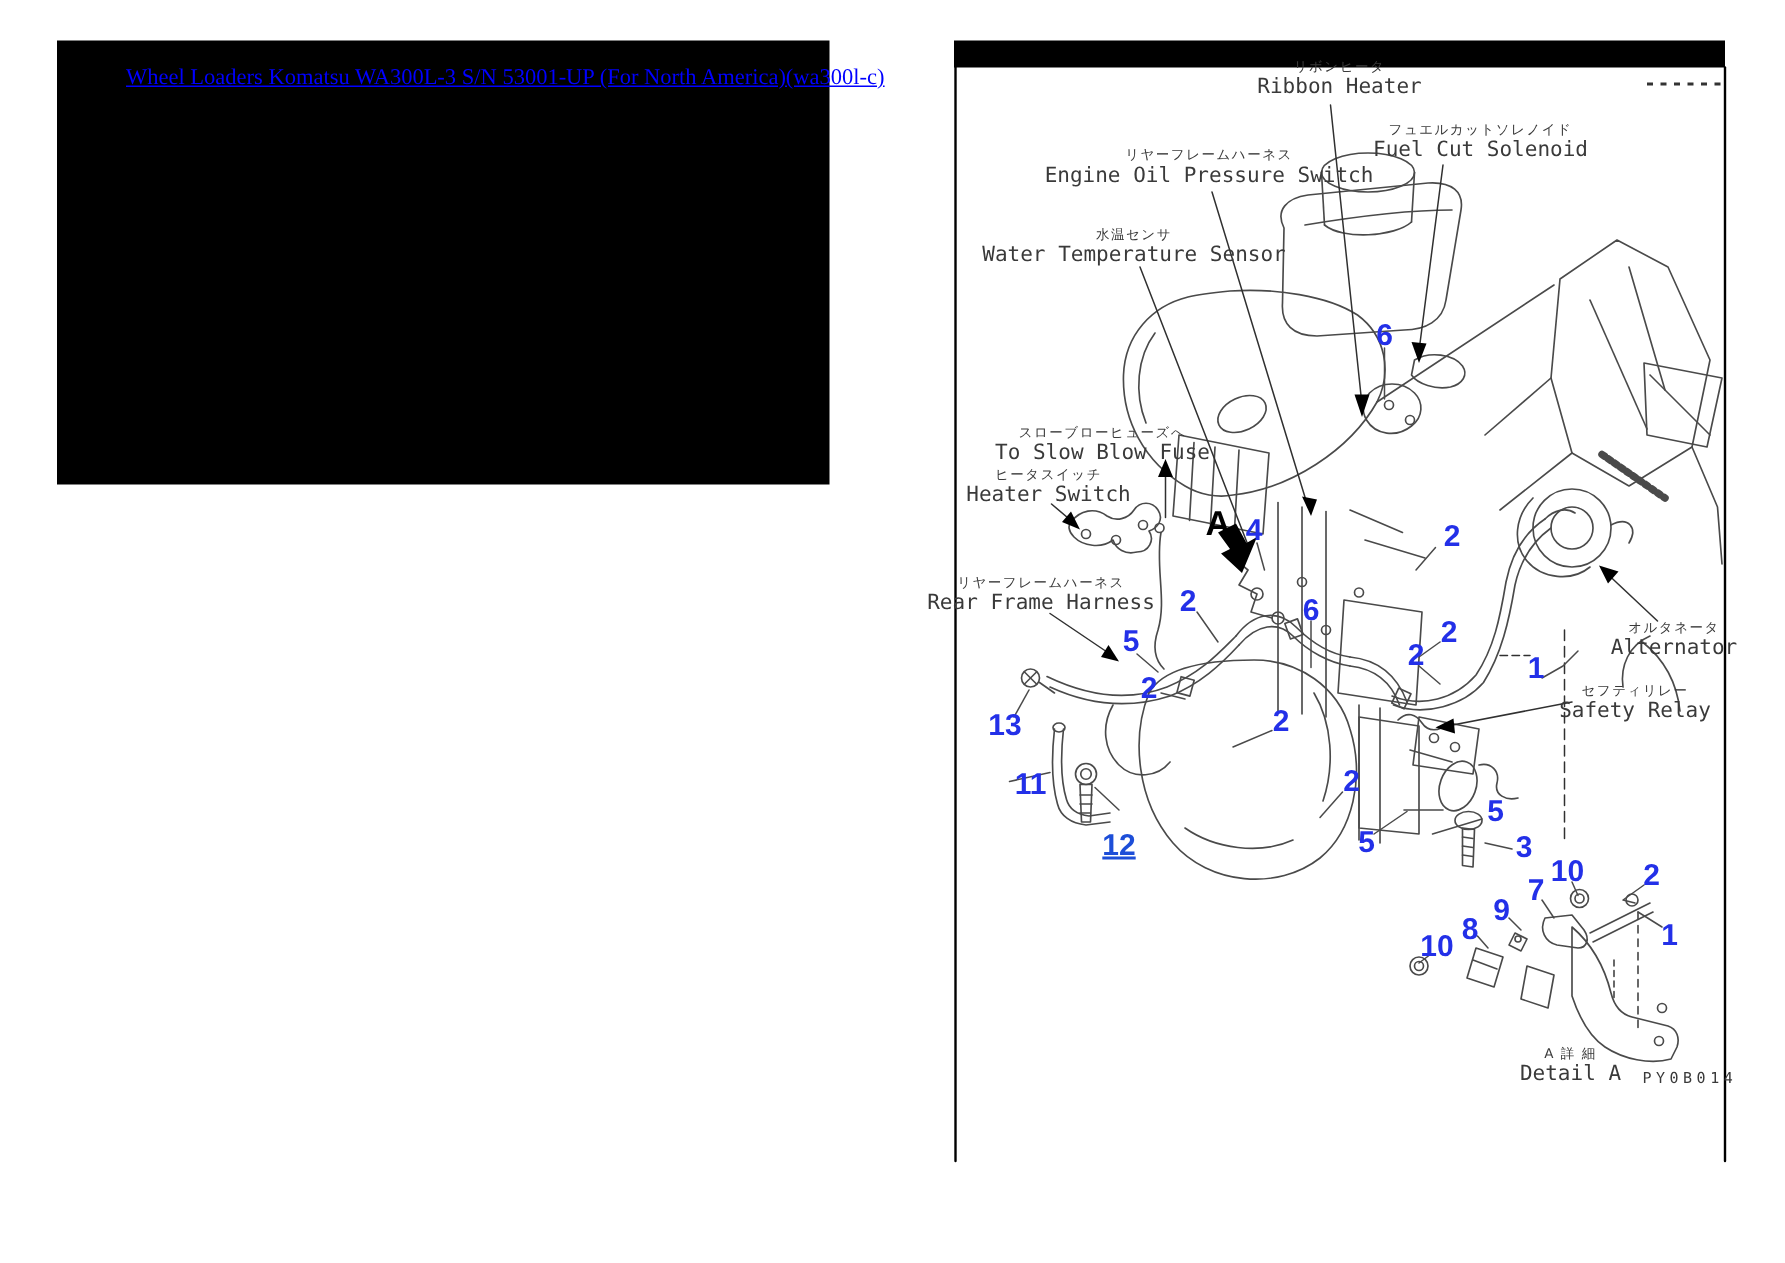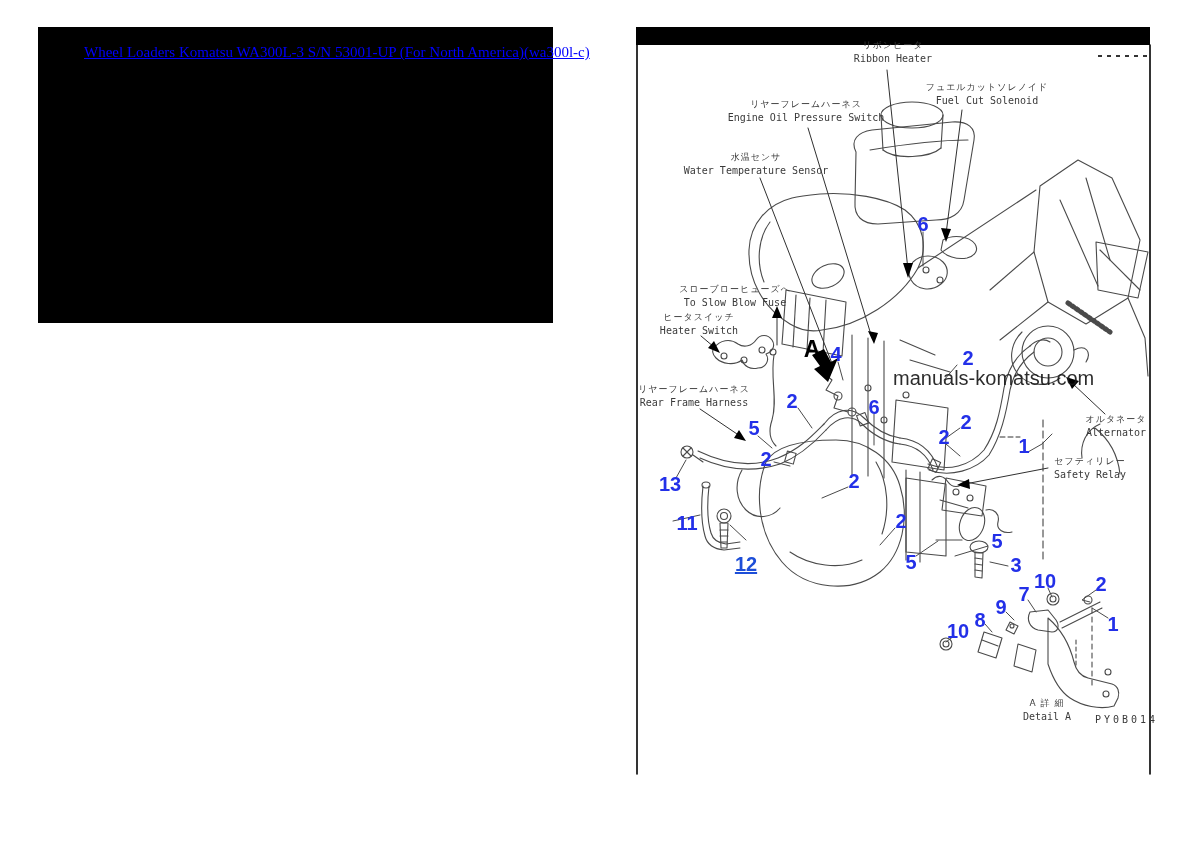--- a/index.html
+++ b/index.html
@@ -15,21 +15,21 @@
 
   
   .diagram{position:absolute;left:0;top:0;width:1190px;height:842px;}
   .art{position:absolute;left:0;top:0;}
 
   
   .dlabel{position:absolute;transform:translateX(-50%);text-align:center;
        white-space:nowrap;color:#3a3a3a;line-height:13px;}
   .dlabel .jp{display:block;font-size:9px;letter-spacing:1px;
        font-family:"DejaVu Sans",sans-serif;}
-  .dlabel .en{display:block;font-size:10px;
+  .dlabel .en{display:block;font-size:14px;
        font-family:"DejaVu Sans Mono",monospace;}
 
   
   .callout{position:absolute;transform:translate(-50%,-50%);
        font-family:"Liberation Sans",sans-serif;font-weight:bold;
        font-size:20px;line-height:1;}
   .callout.marker{font-size:23px;color:#000000 !important;}
 
   .watermark{position:absolute;left:893px;top:367px;
        font-size:20px;color:rgba(25,25,25,0.92);letter-spacing:0px;
@@ -245,21 +245,20 @@
       <line x1="1048" y1="588" x2="1052" y2="597"></line>
       <polyline points="1096,590 1082,600 1090,602"></polyline>
       <line x1="1028" y1="600" x2="1036" y2="612"></line>
       <line x1="1006" y1="612" x2="1014" y2="620"></line>
       <line x1="985" y1="624" x2="992" y2="632"></line>
       <line x1="1108" y1="618" x2="1092" y2="608"></line>
       <line x1="954" y1="636" x2="946" y2="642"></line>
     </g>
   </svg>
 
-  <span class="watermark">manuals-komatsu.com</span>
 
   <span class="page-code">PY0B014</span>
 
   <div>
       <div class="dlabel" style="left: 893px; top: 39px;">
         <span class="jp">リボンヒータ</span>
         <span class="en">Ribbon Heater</span>
       </div>
       <div class="dlabel" style="left: 963px; top: 81px; margin-left: 24px;">
         <span class="jp">フュエルカットソレノイド</span>

